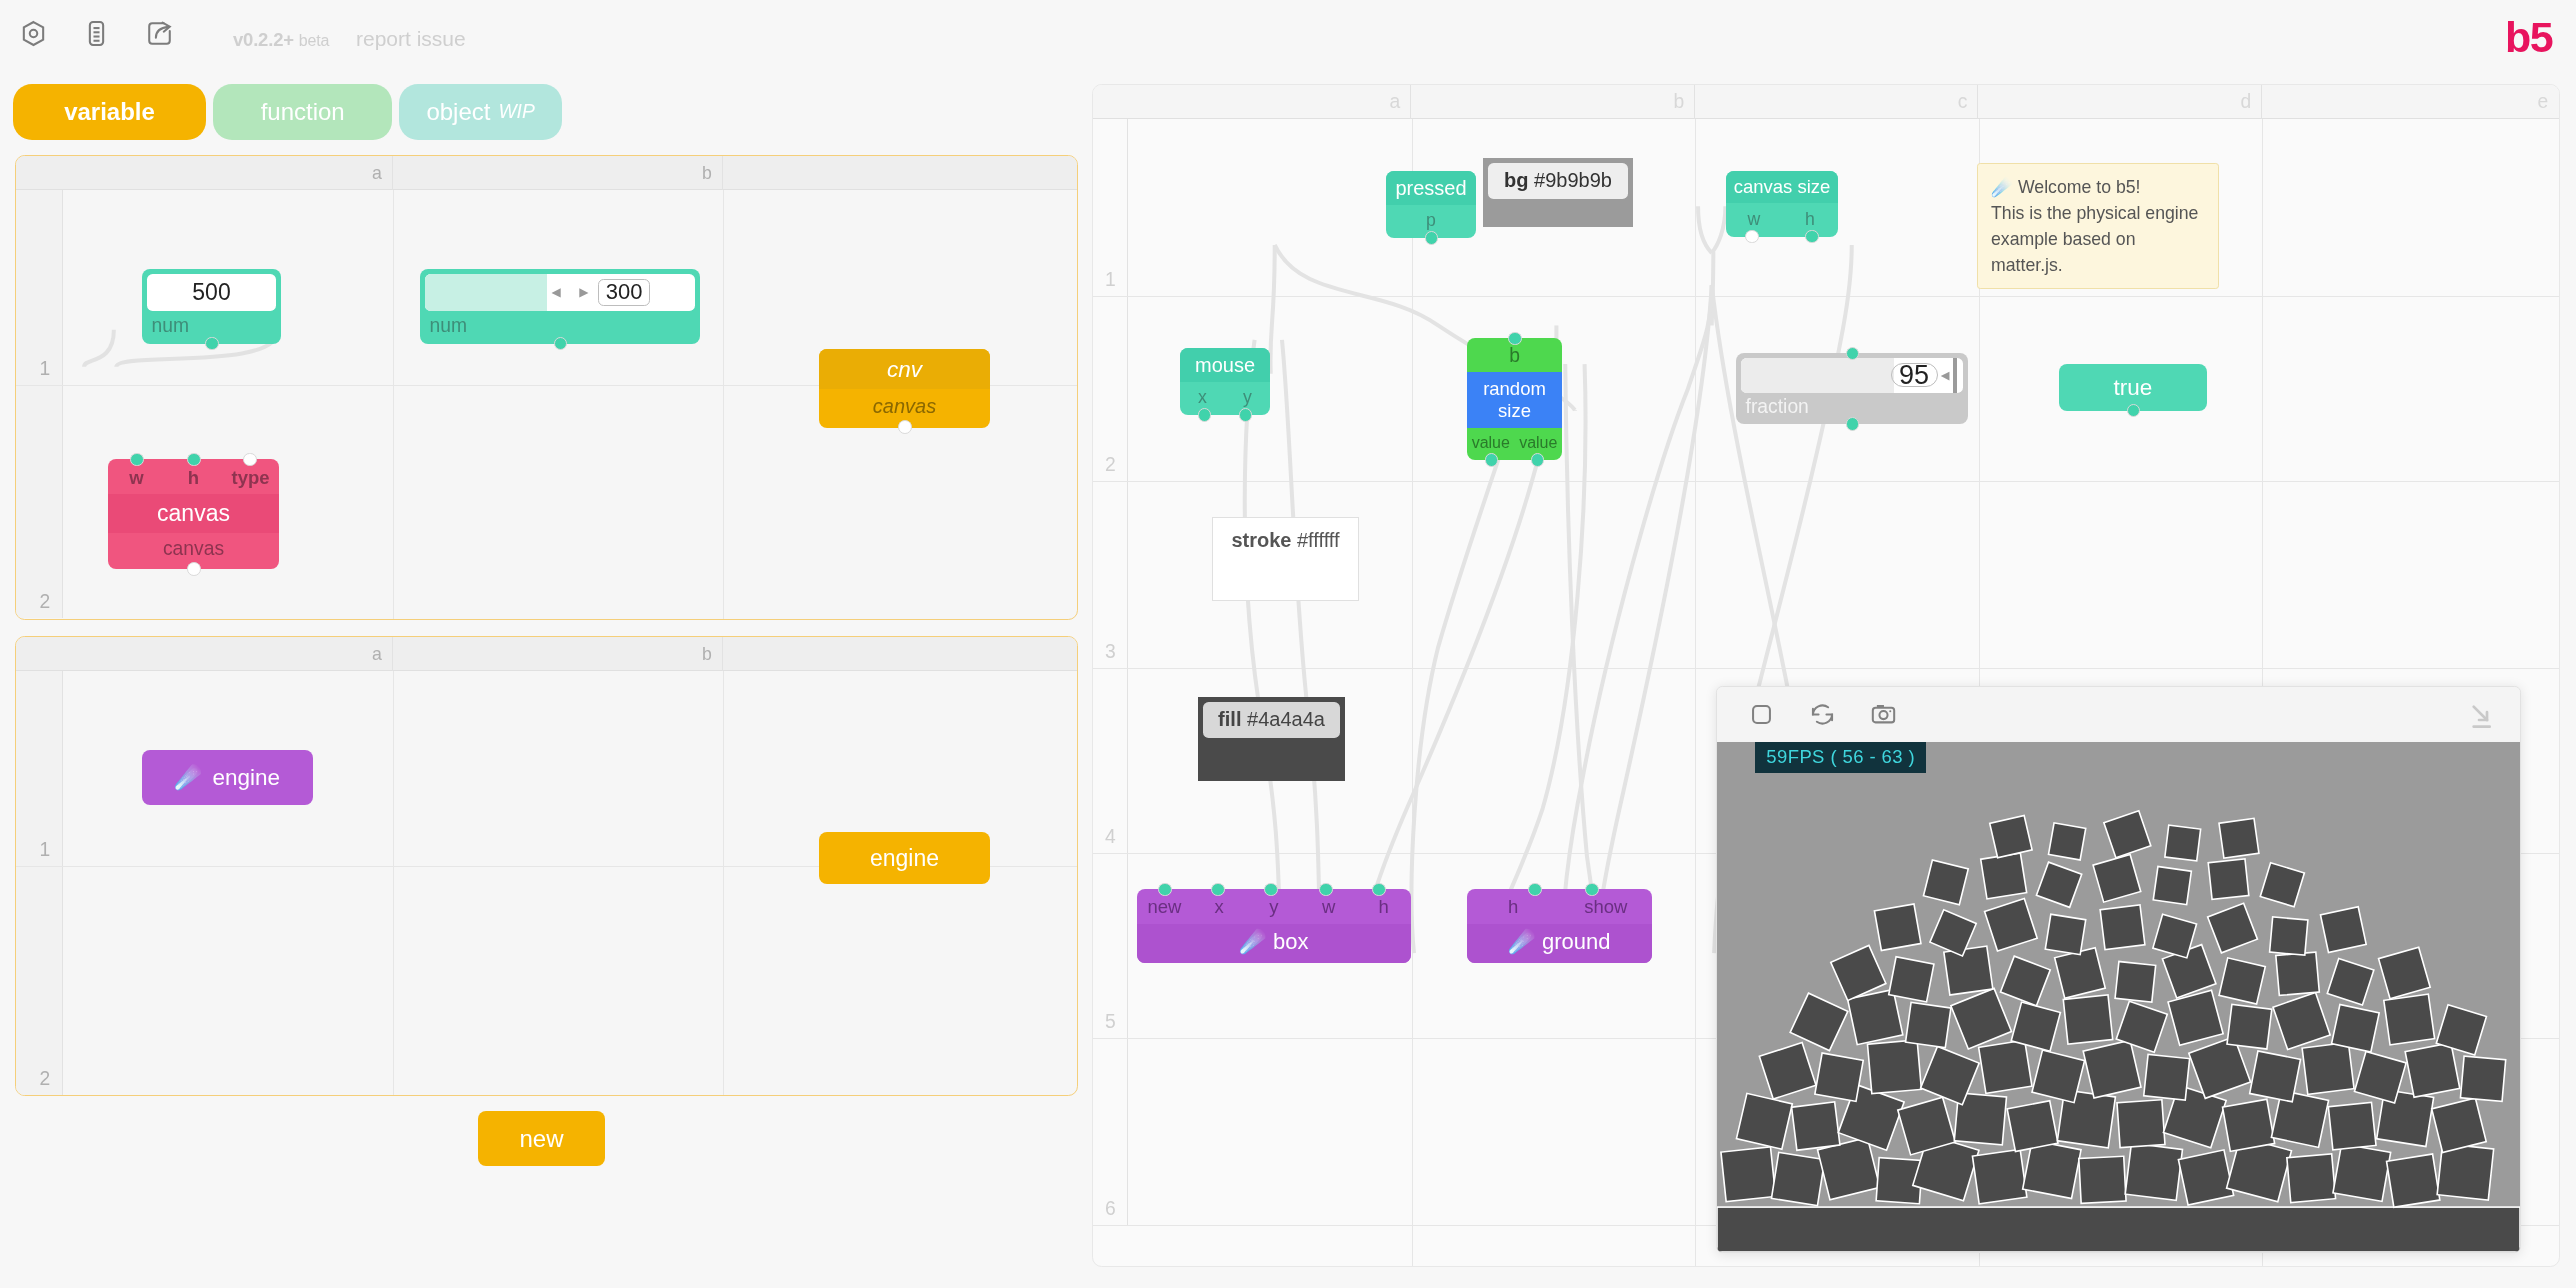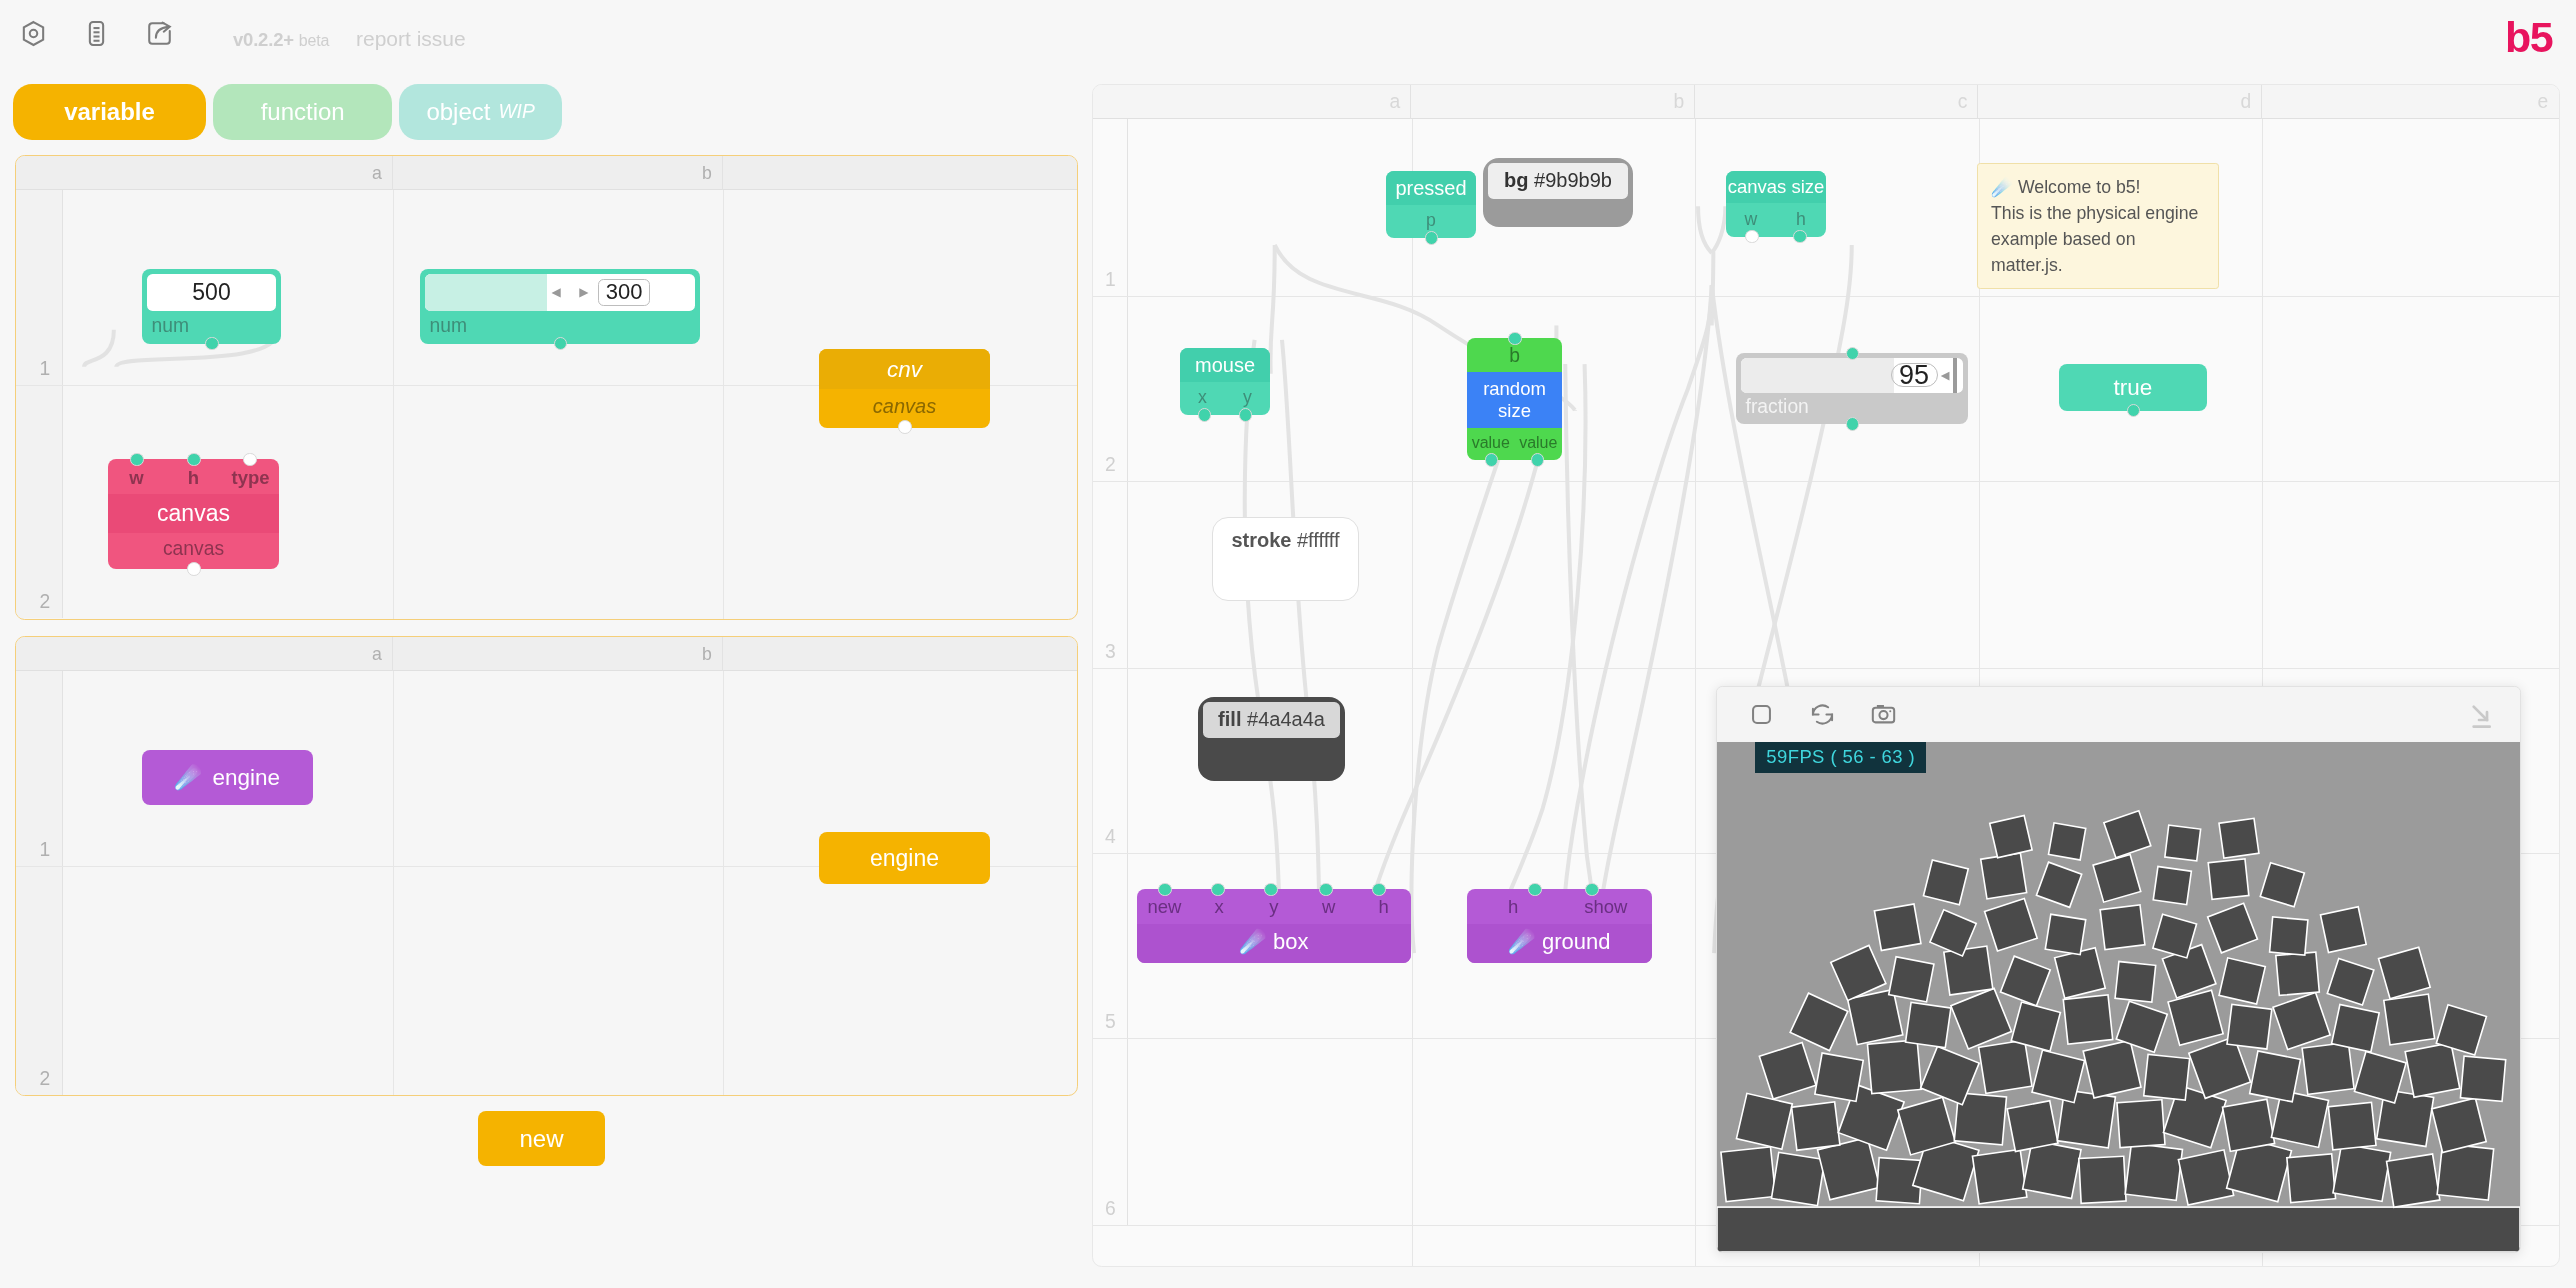--- a/index.html
+++ b/index.html
@@ -104,21 +104,21 @@
   .n-purple .pt { background: #ad52cf; border-radius: 0 0 8px 8px; text-align: center; font-size: 22px; color: #fff; padding: 5.6px 0 8px; }
   .n-purple.simple { display: flex; align-items: center; justify-content: center; gap: 9.7px; font-size: 22.5px; color: #fff; }
 
   
   .n-green { background: #4ed84e; border-radius: 8px; }
   .n-green .gtop { text-align: center; color: #2a7a2a; font-size: 19.3px; padding: 7.2px 0 4.8px; }
   .n-green .gmid { background: #3b82f6; text-align: center; font-size: 22px; color: #fff; padding: 6.4px 0 5.6px; }
   .n-green .gbot { display: flex; justify-content: space-around; color: #2a7a2a; font-size: 18.5px; padding: 5.6px 0 8.9px; }
 
   
-  .n-swatch { border-radius: 16px; padding: 4.8px; }
+  .n-swatch { border-radius: 0; padding: 4.8px; }
   .n-swatch .chip { border-radius: 5.6px; text-align: center; font-size: 20px; padding: 6.4px 0; }
   .n-swatch .chip b { font-weight: 700; }
 
   
   .btn-new { position: absolute; left: 478px; top: 1111px; width: 127px; height: 55px; background: #f5b300;
              border-radius: 8px; color: #fff; font-size: 24px; display: flex; align-items: center;
              justify-content: center; cursor: pointer; border: none; font-family: inherit; }
 
   
   .tooltip { position: absolute; background: #fdf6dd; border: 0.8px solid #f0e0a8; border-radius: 3.2px;
@@ -343,21 +343,21 @@
     <div class="pin filled" style="left:calc(50% - 6.4px);bottom:-6.4px;"></div>
   </div>
 
   <div class="node n-swatch" style="left:1483px;top:158px;width:150px;height:69px;background:#9b9b9b;">
     <div class="chip" style="background:#eee;color:#333;">
       <b>bg</b>
       <span>#9b9b9b</span>
     </div>
   </div>
 
-  <div class="node n-teal" style="left:1726px;top:171px;width:100px;">
+  <div class="node n-teal" style="left:1726px;top:171px;width:112px;">
     <div class="node-title" style="font-size:18.5px;">canvas size</div>
     <div class="node-ports">
       <div class="port-label">w</div>
       <div class="port-label">h</div>
     </div>
     <div class="pin empty" style="left:19.3px;bottom:-6.4px;"></div>
     <div class="pin filled" style="right:19.3px;bottom:-6.4px;"></div>
   </div>
 
   <div class="tooltip" style="left:1977px;top:163px;width:242px;">

